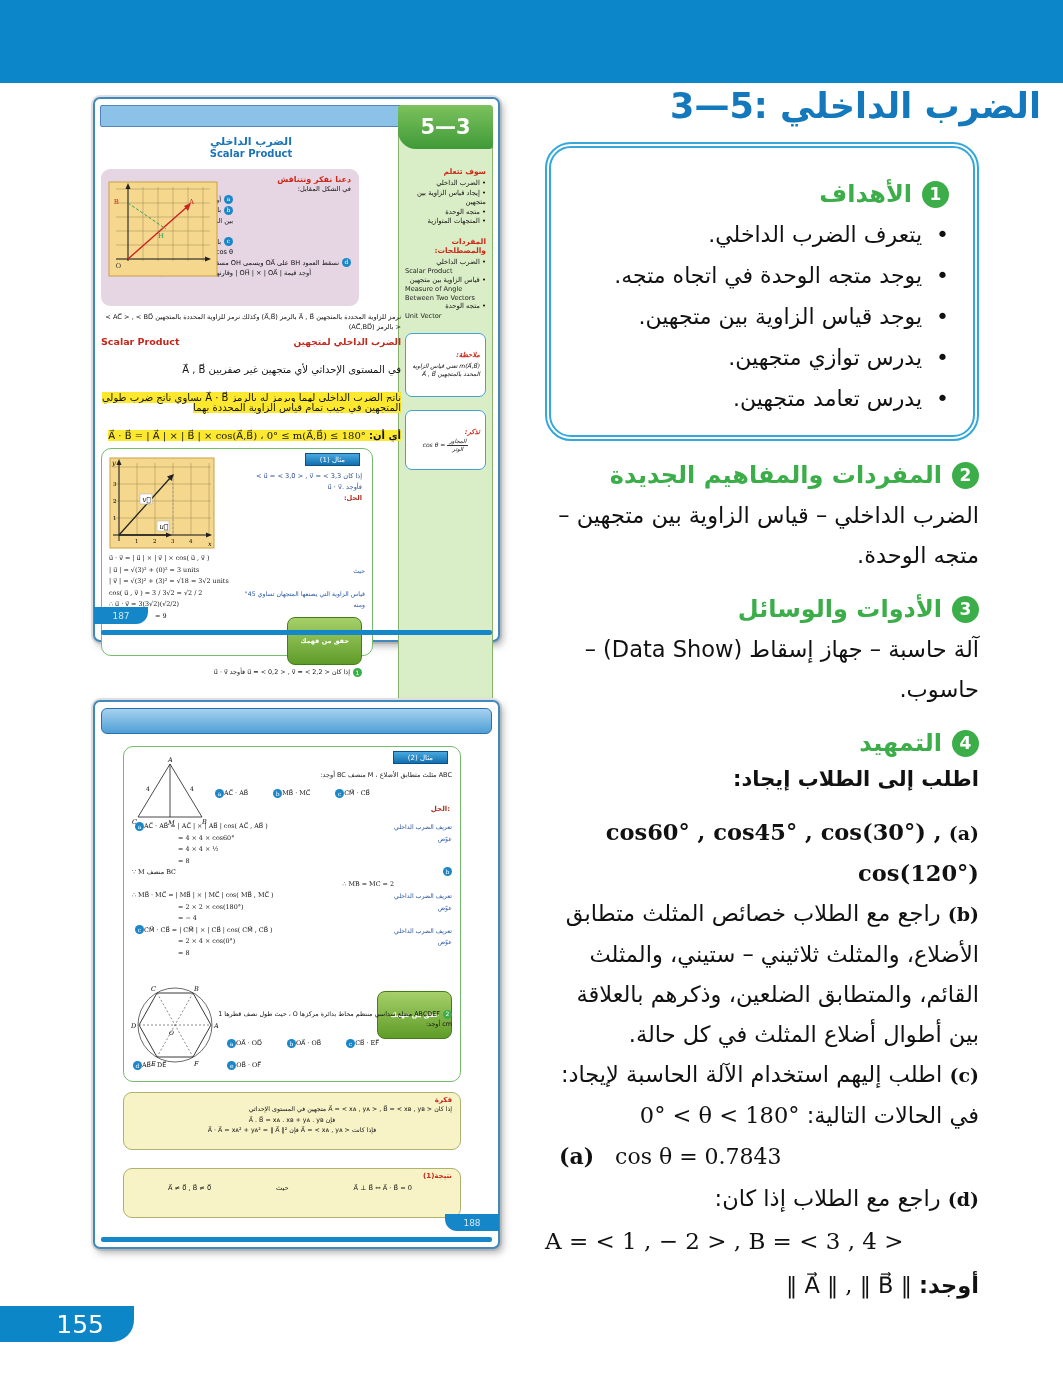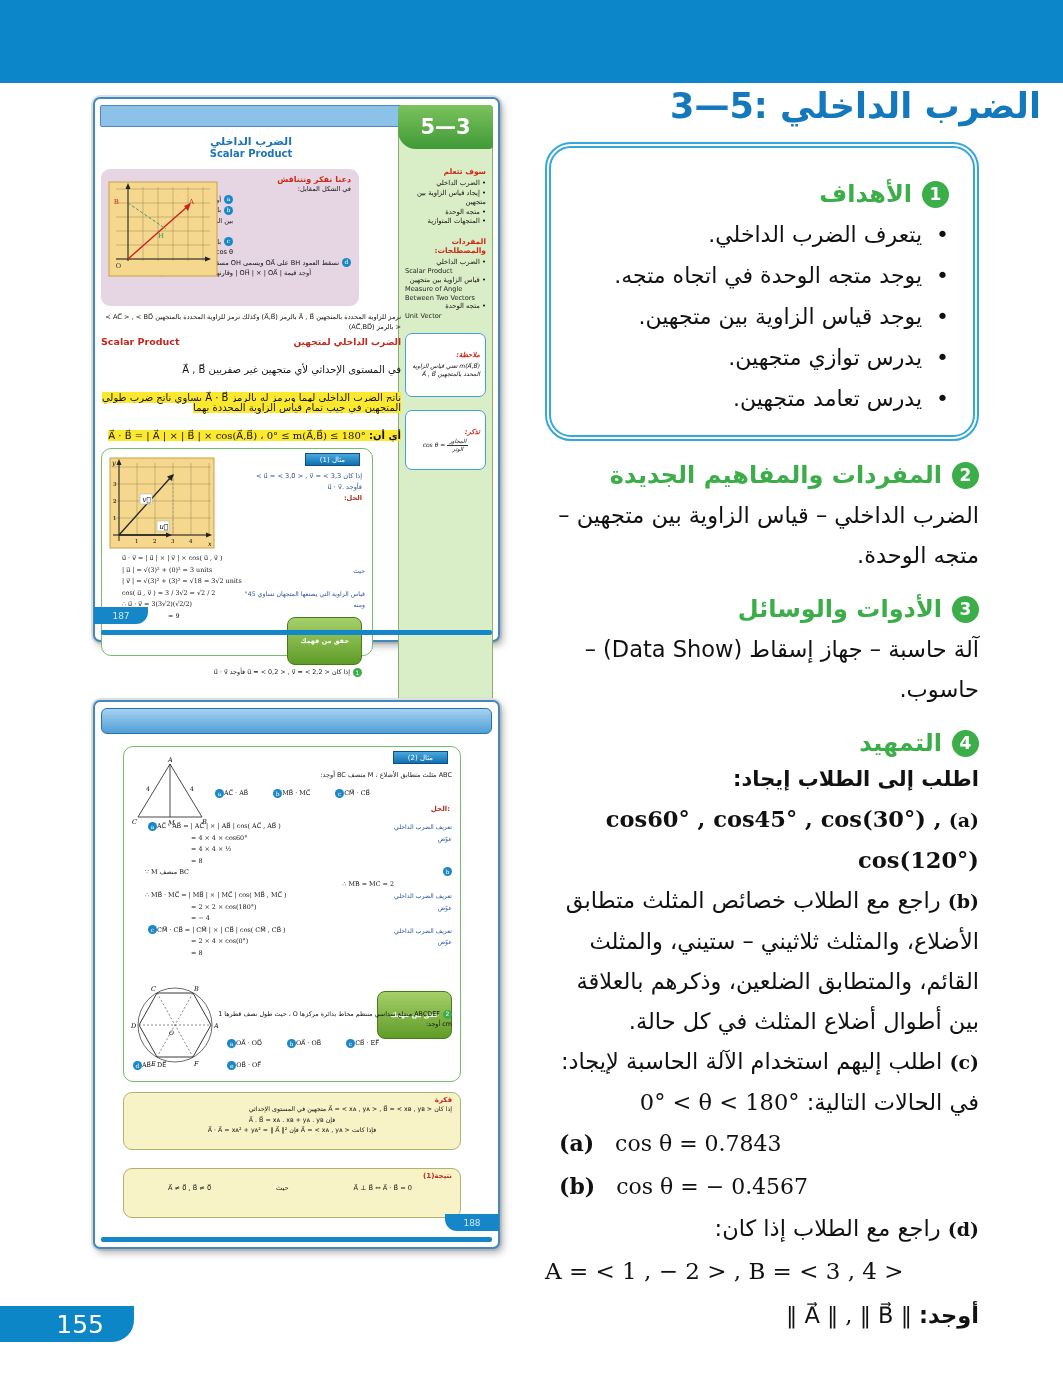--- a/index.html
+++ b/index.html
@@ -15,21 +15,21 @@
               margin:0 -62px 6px 0;white-space:nowrap;}
   .obj-box{border:6px double #35a8db;border-radius:26px;padding:12px 24px 16px;margin:16px 0 10px;}
   .sec-head{display:flex;align-items:center;gap:10px;margin:20px 0 6px;}
   .sec-circle{flex:0 0 auto;width:27px;height:27px;border-radius:50%;background:#3cae49;color:#fff;
               font-size:17px;font-weight:bold;display:flex;align-items:center;justify-content:center;}
   .sec-title{color:#3cae49;font-weight:bold;font-size:24px;}
   .obj-box ul{margin:6px 0 0;padding:0;list-style:none;}
   .obj-box li{font-size:22px;line-height:41px;}
   .obj-box li::before{content:"•";margin-left:14px;}
   .body-par{font-size:22.5px;line-height:40px;margin:4px 0 0;}
-  .bold-intro{font-size:21px;font-weight:bold;margin:10px 0 8px;}
+  .bold-intro{font-size:21px;font-weight:bold;margin:10px 0 21px;}
   .warm-line{font-size:22.5px;line-height:40px;}
   .warm-par{font-size:22.5px;line-height:40px;text-align:right;}
   .wlabel{font-weight:bold;font-size:19px;font-family:"DejaVu Serif",serif;}
   .sub-line{direction:ltr;text-align:left;font-size:22px;line-height:42px;padding-left:14px;
             font-family:"DejaVu Serif",serif;}
   .vec-line{direction:ltr;text-align:left;font-size:23px;line-height:44px;
             font-family:"DejaVu Serif",serif;}
   .find-line{font-size:22.5px;line-height:44px;padding-left:28px;}
   .serif{font-family:"DejaVu Serif",serif;}
   
@@ -87,21 +87,21 @@
   .pill-blue{position:absolute;right:12px;top:4px;background:linear-gradient(#4aa9e0,#116fae);
              border:1px solid #0d4f86;border-radius:0;color:#fff;font-size:7px;font-weight:normal;
              padding:1.5px 14px;}
   .pill-green{background:linear-gradient(#a6d06a,#5f9c28);border:1px solid #467c17;border-radius:8px;
               color:#fff;font-size:6.5px;font-weight:bold;padding:19px 12px;display:inline-block;}
   .ex-given{position:absolute;right:10px;top:22px;width:150px;direction:rtl;text-align:right;
             font-size:6.6px;line-height:11px;color:#2e4e8f;}
   .ex-sol{color:#b03020;font-weight:bold;}
   .ex-math{position:absolute;left:7px;top:104px;right:7px;}
   .mrow{display:flex;direction:ltr;justify-content:space-between;font-size:6.4px;line-height:11.5px;
-        font-family:"DejaVu Serif",serif;margin-left:13px;}
+        font-family:"DejaVu Serif",serif;}
   .mrow .ann{direction:rtl;color:#2b57a5;font-size:6.2px;font-family:"DejaVu Sans",sans-serif;}
   .ex-check{position:absolute;right:10px;top:168px;left:7px;text-align:right;direction:rtl;}
   .ex-check .line{font-size:6.4px;margin-top:3px;}
   
   .t2-header{position:absolute;left:6px;right:6px;top:6px;height:26px;
              background:linear-gradient(#a6d2f0,#4f9fd6);border:1.5px solid #2a6fae;border-radius:6px;
              box-sizing:border-box;}
   .t2-green{position:absolute;left:28px;right:37px;top:44px;height:336px;border:1.5px solid #74bd6c;
             border-radius:10px;box-sizing:border-box;}
   .t2-given{position:absolute;right:8px;top:24px;width:250px;direction:rtl;text-align:right;
@@ -174,24 +174,20 @@
     <span>اطلب إليهم استخدام الآلة الحاسبة لإيجاد:</span>
   </div>
   <div class="warm-line" style="padding-left:26px">
     <span>في الحالات التالية:</span>
     <span dir="ltr" class="serif">0° &lt; θ &lt; 180°</span>
   </div>
 
   <div class="sub-line">
     <span style="font-weight:bold">(a)</span>&nbsp;&nbsp;
     <span>cos θ = 0.7843</span>
-  </div>
-  <div class="sub-line">
-    <span style="font-weight:bold">(b)</span>&nbsp;&nbsp;
-    <span>cos θ = − 0.4567</span>
   </div>
 
   <div class="warm-line">
     <span class="wlabel">(d)</span>
     <span>راجع مع الطلاب إذا كان:</span>
   </div>
   <div class="vec-line">A = &lt; 1 , − 2 &gt;  , B = &lt; 3 , 4 &gt;</div>
   <div class="find-line">
     <span style="font-weight:bold">أوجد:</span>
     <span dir="ltr" class="serif">‖ A⃗ ‖ , ‖ B⃗ ‖</span>

